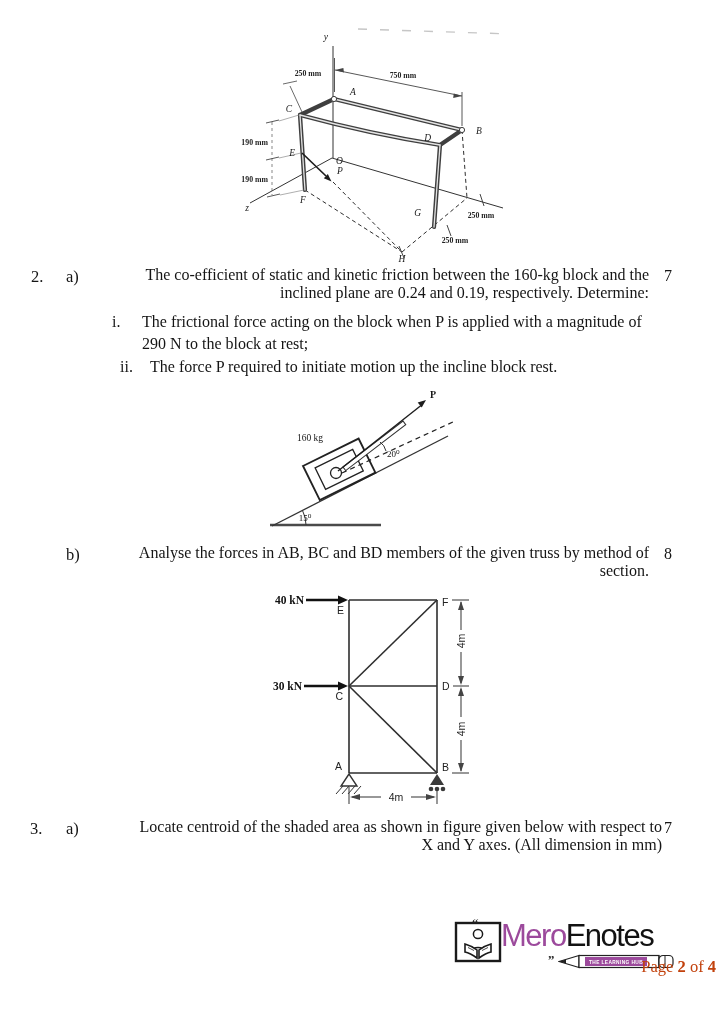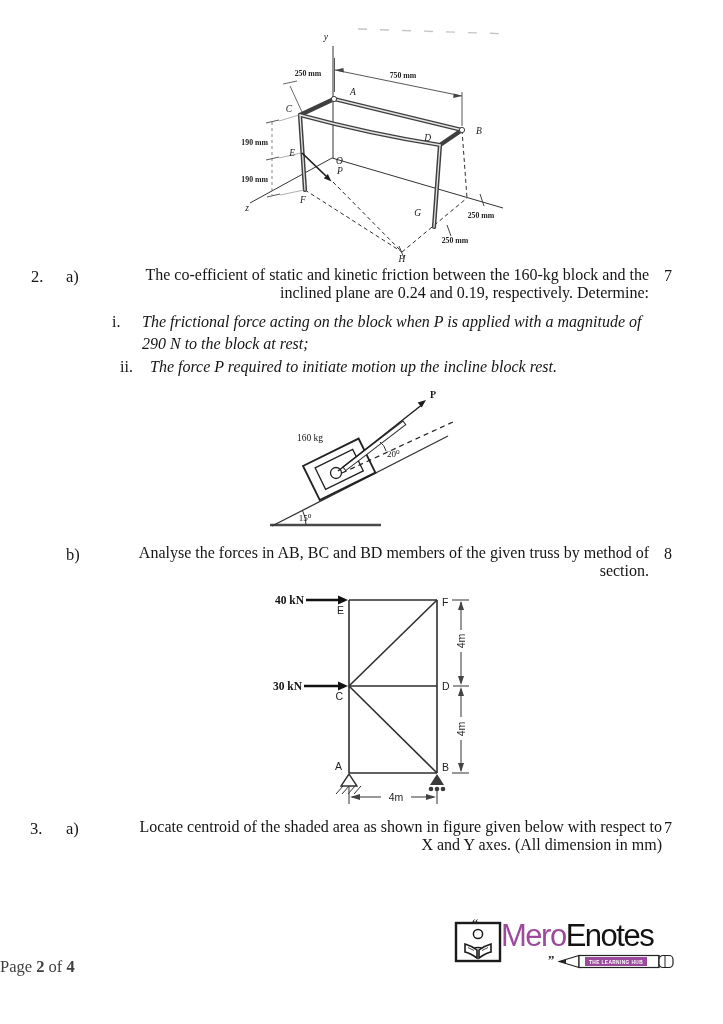--- a/index.html
+++ b/index.html
@@ -6,27 +6,27 @@
   body{
     width:723px;height:1024px;background:#ffffff;position:relative;overflow:hidden;
     font-family:"Liberation Serif","DejaVu Serif",serif;color:#151515;
   }
   .abs{position:absolute;}
   .qnum{font-size:16.5px;}
   .qtext{font-size:16px;line-height:18px;text-align:right;}
   .marks{font-size:16px;}
   .subitem{display:flex;font-size:16px;line-height:22.4px;}
   .silabel{flex:0 0 30px;}
-  .sitext{flex:1;font-style:italic;}
+  .sitext{flex:1;}
   .brand{font-family:"Liberation Sans","DejaVu Sans",sans-serif;font-weight:normal;
          font-size:31px;letter-spacing:-1.5px;white-space:nowrap;}
   .brand .mero{color:#9c4a9c;}
   .brand .enotes{color:#121212;}
   .quote-mark{font-family:"Liberation Serif",serif;font-weight:bold;font-size:13px;color:#222;}
-  .footer{font-size:16.5px;color:#404040;text-align:left;}
+  .footer{font-size:16.5px;color:#c2410c;text-align:right;margin-left:32px;}
   .footer b{font-weight:bold;}
   svg text{user-select:none;}
 </style>
 </head>
 <body>
 
 <svg class="abs" style="left:233px;top:22px;" width="285" height="240" viewBox="0 0 285 240">
 
   <line x1="125" y1="7" x2="278" y2="12" stroke="#c6c6c6" stroke-width="1.4" stroke-dasharray="9 13"></line>
 

